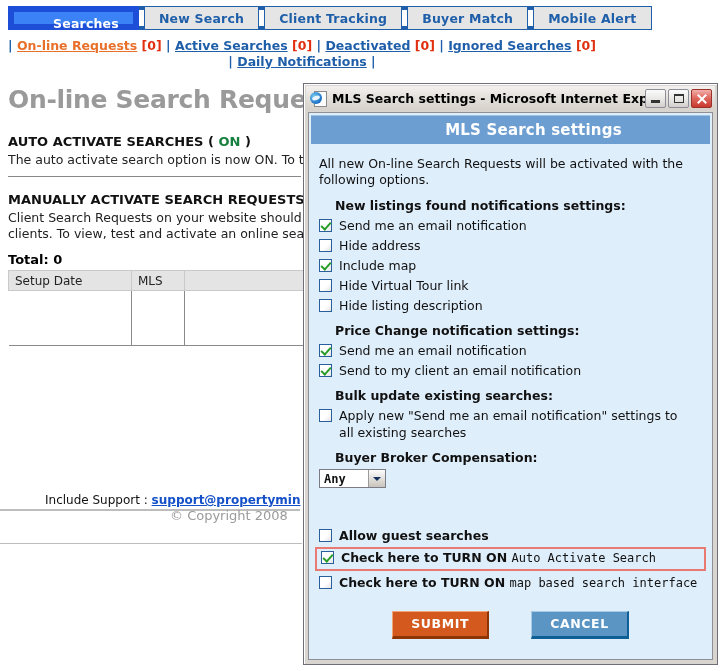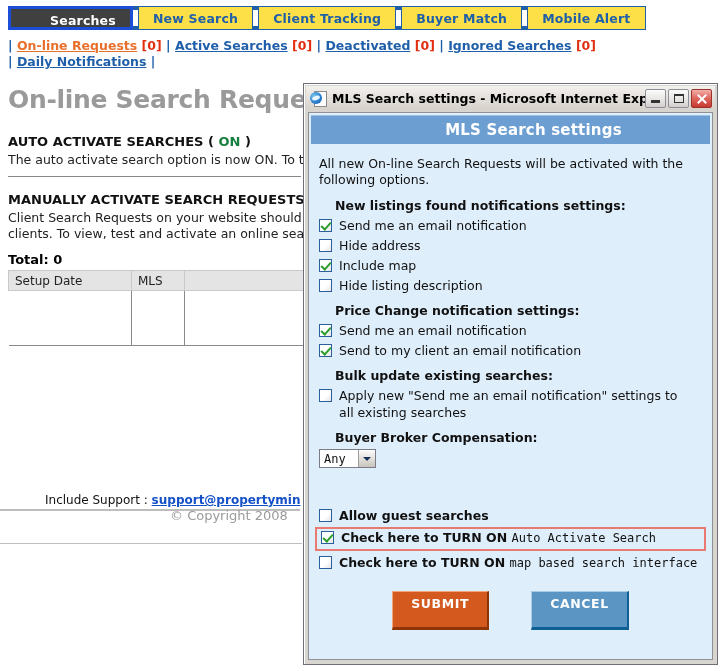--- a/index.html
+++ b/index.html
@@ -37,27 +37,27 @@
     line-height: 24px;
     box-sizing: border-box;
     font-weight: bold;
     font-size: 12.5px;
     text-align: center;
     letter-spacing: 0.2px;
     padding: 0 14px;
     white-space: nowrap;
   }
   .tab.active {
-    background: #404040;
+    background: #3b82f6;
     color: #ffffff;
-    border: 3px solid #1d4ed8;
+    border: 6px solid #1d4ed8;
     padding-left: 39px;
   }
   .tab.inactive {
-    background: #fde047;
+    background: #e5e5e5;
     color: #1F5FA9;
     border: 1px solid #1F5FA9;
   }
   .tabgap {
     width: 5px;
     position: relative;
   }
   .tabgap::before,
   .tabgap::after {
     content: "";
@@ -69,20 +69,21 @@
   .tabgap::after  { bottom: 0; }
 
   
   .navlinks {
     position: absolute;
     left: 8px; top: 38px;
     font-size: 12.5px;
     font-weight: bold;
     color: #1F5FA9;
     line-height: 16px;
+    text-align: center;
   }
   .navlinks .sep { color: #1F5FA9; font-weight: bold; }
   .navlinks a {
     color: #1F5FA9;
     text-decoration: underline;
   }
   .navlinks a.cur { color: #E8702A; }
   .navlinks .cnt { color: #E03010; font-weight: bold; }
 
   
@@ -332,29 +333,30 @@
   }
   .cblabel { color: #111; }
   .cblabel.b { font-weight: bold; }
   .cblabel .mono {
     font-family: "DejaVu Sans Mono", "Liberation Mono", monospace;
     font-weight: normal;
     font-size: 12px;
   }
   .sel {
     margin: 3px 0 0 0;
-    width: 57px; height: 19px;
+    width: 67px; height: 19px;
     box-sizing: border-box;
     border: 1px solid #7c7c86;
     background: #ffffff;
     display: flex;
     align-items: center;
     font-size: 12px;
     font-family: "DejaVu Sans Mono", "Liberation Mono", monospace;
     position: relative;
+    font-weight: bold;
   }
   .sel .val { padding-left: 4px; flex: 1 1 auto; }
   .sel .arrowbox {
     width: 16px; height: 17px;
     background: linear-gradient(#fdfdfd, #dedad5 60%, #c9c4bd);
     border-left: 1px solid #9b9b9b;
     display: flex; align-items: center; justify-content: center;
   }
   .sel .arrowbox .ar {
     width: 0; height: 0;
@@ -372,21 +374,21 @@
     display: flex;
     justify-content: center;
     gap: 42px;
     margin-top: 19px;
   }
   .btn {
     font-size: 12.5px;
     font-weight: bold;
     letter-spacing: 0.6px;
     color: #ffffff;
-    padding: 4px 18px 16px 18px;
+    padding: 4px 18px 5px 18px;
     border: none;
     cursor: pointer;
     font-family: "DejaVu Sans", "Liberation Sans", sans-serif;
   }
   .btn.submit {
     background: #d4591f;
     border-top: 1px solid #f0a478;
     border-left: 1px solid #f0a478;
     border-bottom: 3px solid #8f3405;
     border-right: 2px solid #8f3405;
@@ -516,20 +518,24 @@
         <label class="cbrow">
           <span class="cb"></span>
           <span class="cblabel">Hide address</span>
         </label>
         <label class="cbrow">
           <span class="cb on"></span>
           <span class="cblabel">Include map</span>
         </label>
         <label class="cbrow">
           <span class="cb"></span>
+          <span class="cblabel">Hide Virtual Tour link</span>
+        </label>
+        <label class="cbrow">
+          <span class="cb"></span>
           <span class="cblabel">Hide listing description</span>
         </label>
       </div>
 
       <div class="grp">
         <div class="grp-title">Price Change notification settings:</div>
         <label class="cbrow">
           <span class="cb on"></span>
           <span class="cblabel">Send me an email notification</span>
         </label>

